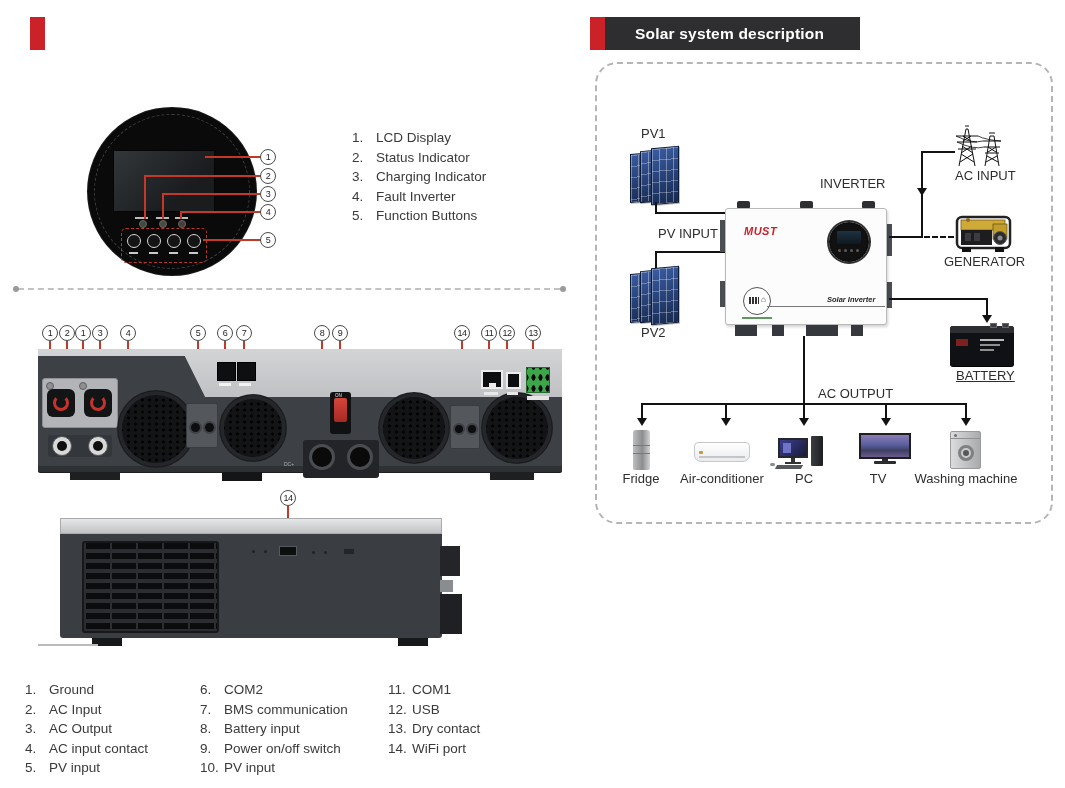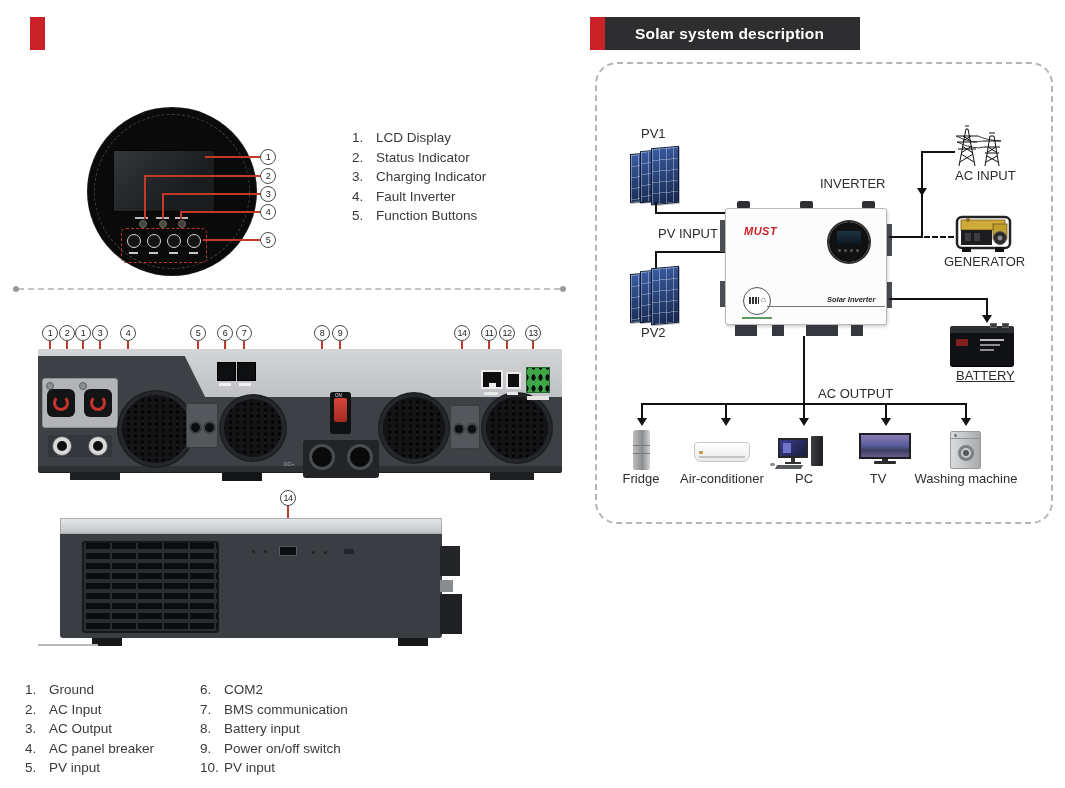--- a/index.html
+++ b/index.html
@@ -240,21 +240,21 @@
     <div class="lst-row">
         <span class="lst-num">2.</span>
         <span>AC Input</span>
       </div>
     <div class="lst-row">
         <span class="lst-num">3.</span>
         <span>AC Output</span>
       </div>
     <div class="lst-row">
         <span class="lst-num">4.</span>
-        <span>AC panel breaker</span>
+        <span>AC input contact</span>
       </div>
     <div class="lst-row">
         <span class="lst-num">5.</span>
         <span>PV input</span>
       </div>
   </div>
   <div class="legend-col" style="left:200px;top:680px;">
     <div class="lst-row">
         <span class="lst-num">6.</span>
         <span>COM2</span>
@@ -267,20 +267,38 @@
         <span class="lst-num">8.</span>
         <span>Battery input</span>
       </div>
     <div class="lst-row">
         <span class="lst-num">9.</span>
         <span>Power on/off switch</span>
       </div>
     <div class="lst-row">
         <span class="lst-num">10.</span>
         <span>PV input</span>
+      </div>
+  </div>
+  <div class="legend-col" style="left:388px;top:680px;">
+    <div class="lst-row">
+        <span class="lst-num">11.</span>
+        <span>COM1</span>
+      </div>
+    <div class="lst-row">
+        <span class="lst-num">12.</span>
+        <span>USB</span>
+      </div>
+    <div class="lst-row">
+        <span class="lst-num">13.</span>
+        <span>Dry contact</span>
+      </div>
+    <div class="lst-row">
+        <span class="lst-num">14.</span>
+        <span>WiFi port</span>
       </div>
   </div>
 
   <div class="abs" style="left:595px;top:62px;width:458px;height:462px;border:2px dashed #b5b5b5;border-radius:22px;box-sizing:border-box;"></div>
 
   <div class="lbl" style="left:641px;top:126px;">PV1</div>
   <div class="lbl" style="left:658px;top:226px;">PV INPUT</div>
   <div class="lbl" style="left:641px;top:325px;">PV2</div>
   <div class="lbl" style="left:772px;top:176px;margin-left:48px;">INVERTER</div>
   <div class="lbl" style="left:955px;top:168px;">AC INPUT</div>

